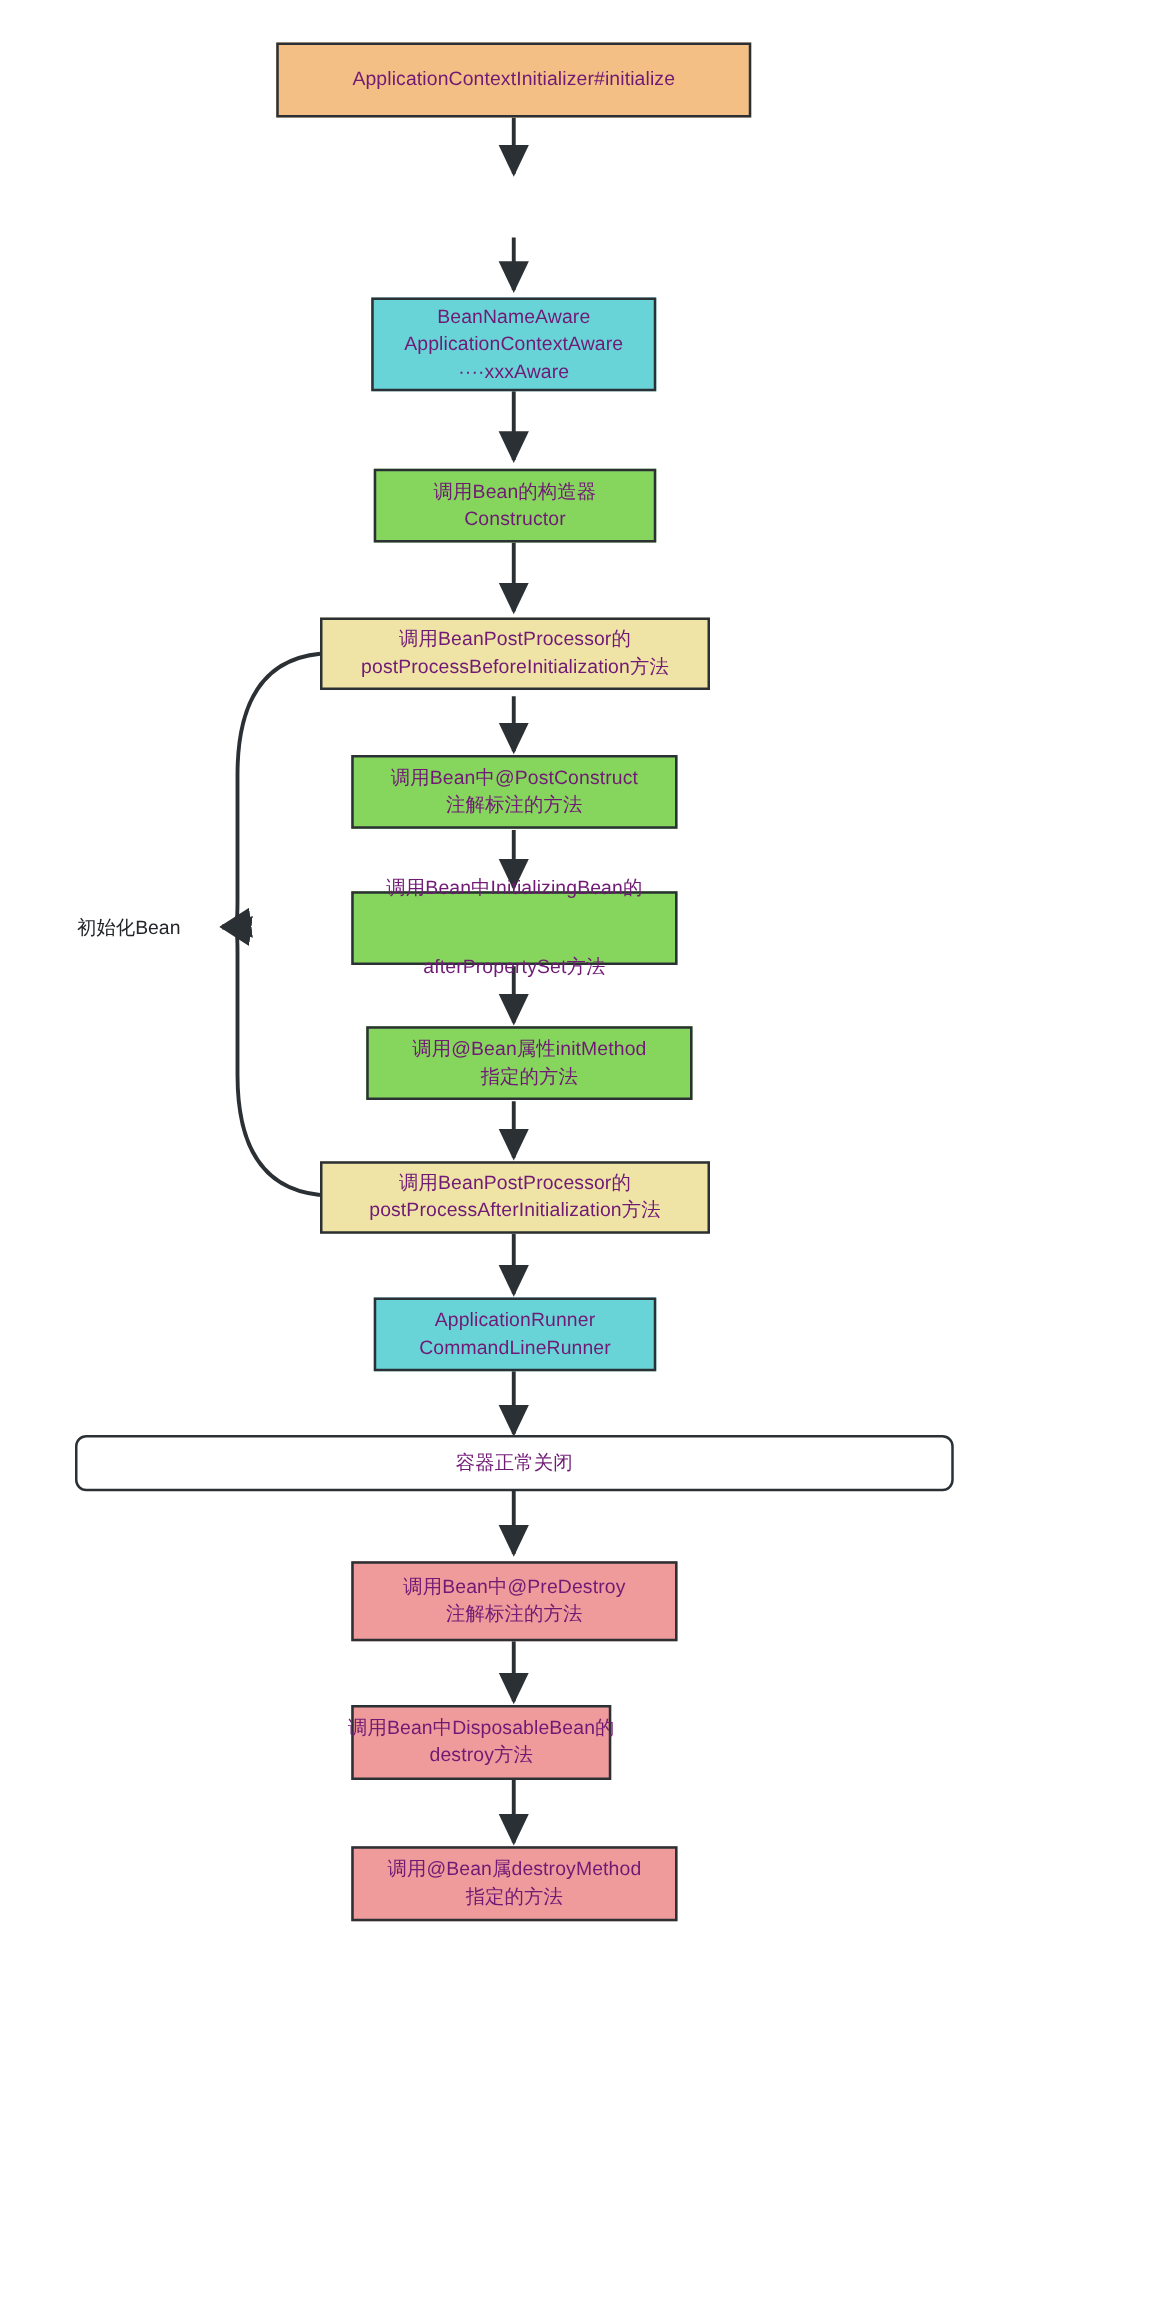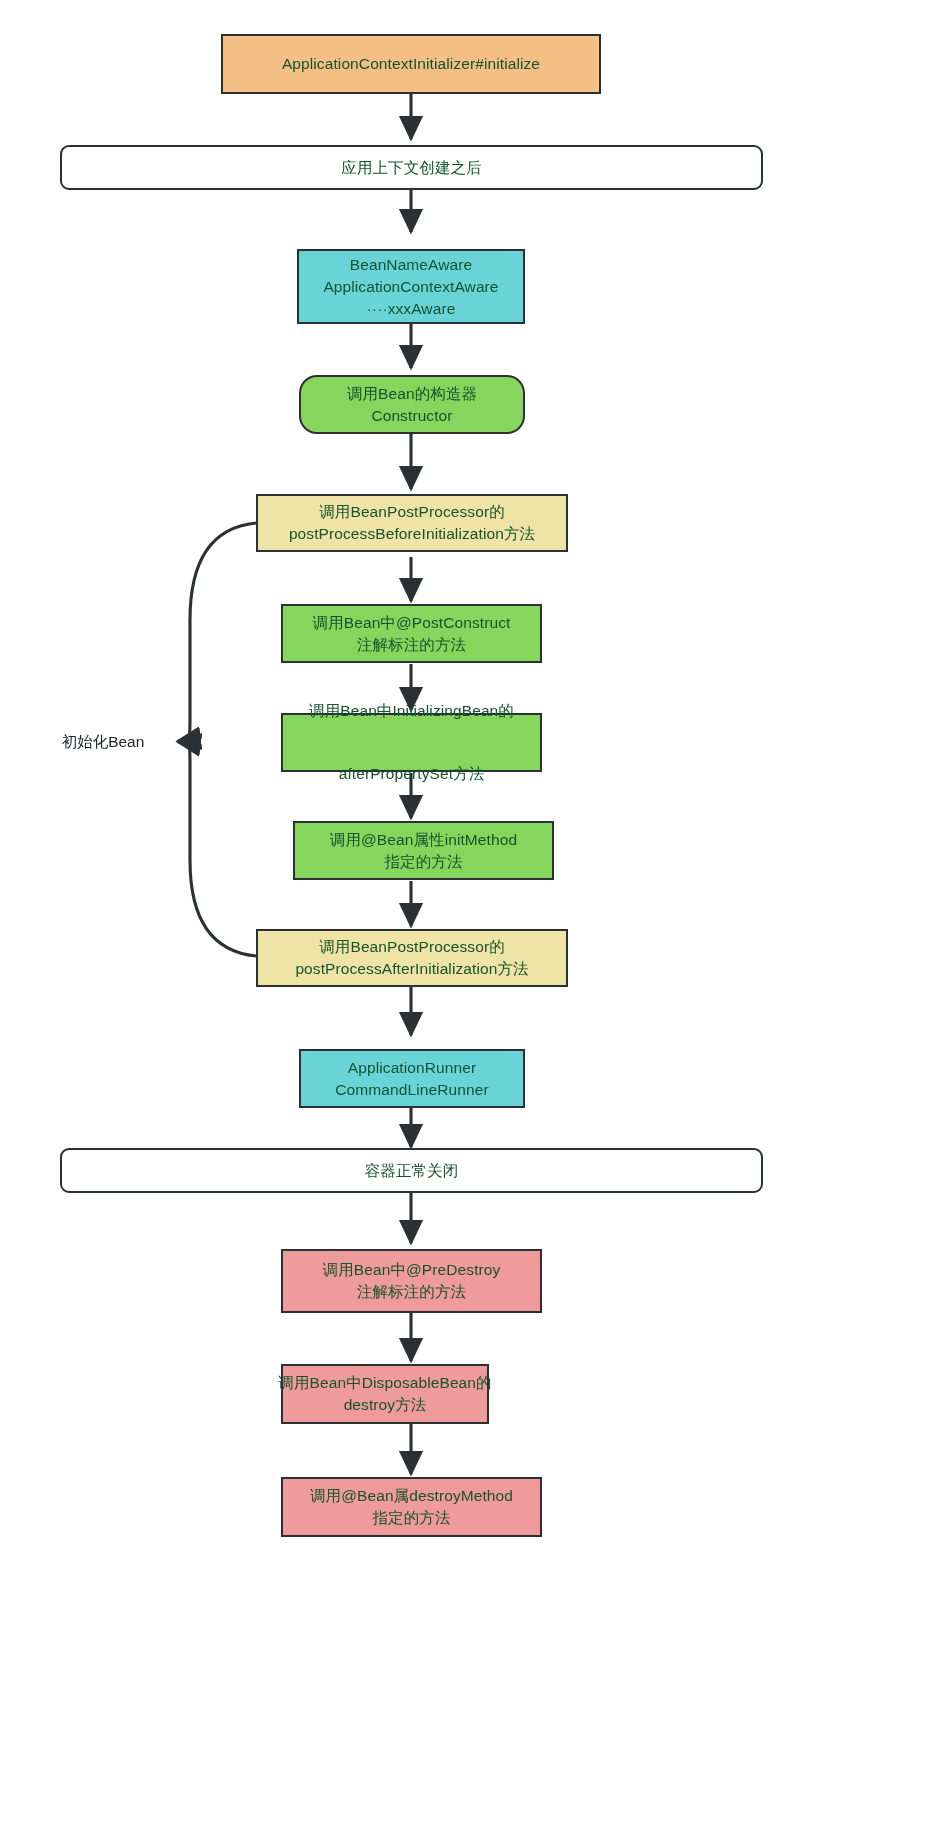--- a/index.html
+++ b/index.html
@@ -14,30 +14,30 @@
   svg.layer{position:absolute;left:0;top:0;width:935px;height:1847px;pointer-events:none;}
 
   .node{
     position:absolute;
     box-sizing:border-box;
     border:2px solid #2b3034;
     display:flex;
     flex-direction:column;
     align-items:center;
     justify-content:center;
-    color:#14532d;
+    color:#701a75;
     font-size:15.5px;
     line-height:1.42;
     text-align:center;
     letter-spacing:.1px;
   }
   .node .ln{display:block;white-space:nowrap;}
 
   .n-orange{background:#f3bf85;}
-  .n-cyan{background:#69d4d8;margin-top:11px;}
+  .n-cyan{background:#69d4d8;}
   .n-green{background:#86d65e;}
   .n-yellow{background:#efe3a6;}
   .n-red{background:#ef9b9b;}
   .n-band{
     background:#ffffff;
     border-radius:9px;
     border:2px solid #2b3034;
   }
   .side-label{
     position:absolute;
@@ -78,31 +78,28 @@
 
       <path d="M 256,523 C 205,528 190,570 190,620 L 190,720 C 190,756 186,740 178,741" marker-end="url(#ahl)"></path>
       <path d="M 256,956 C 205,951 190,910 190,860 L 190,762 C 190,726 186,743 178,742" marker-end="url(#ahl)"></path>
     </g>
   </svg>
 
   <div class="node n-orange" style="left:221px;top:34px;width:380px;height:60px;">
     <span class="ln">ApplicationContextInitializer#initialize</span>
   </div>
 
-  <div class="node n-band" style="left:60px;top:145px;width:703px;height:45px;">
-    <span class="ln">应用上下文创建之后</span>
-  </div>
 
   <div class="node n-cyan" style="left:297px;top:238px;width:228px;height:75px;">
     <span class="ln">BeanNameAware</span>
     <span class="ln">ApplicationContextAware</span>
     <span class="ln">····xxxAware</span>
   </div>
 
-  <div class="node n-green" style="left:299px;top:375px;width:226px;height:59px;border-radius:18px;">
+  <div class="node n-green" style="left:299px;top:375px;width:226px;height:59px;">
     <span class="ln">调用Bean的构造器</span>
     <span class="ln">Constructor</span>
   </div>
 
   <div class="node n-yellow" style="left:256px;top:494px;width:312px;height:58px;">
     <span class="ln">调用BeanPostProcessor的</span>
     <span class="ln">postProcessBeforeInitialization方法</span>
   </div>
 
   <div class="node n-green" style="left:281px;top:604px;width:261px;height:59px;">

